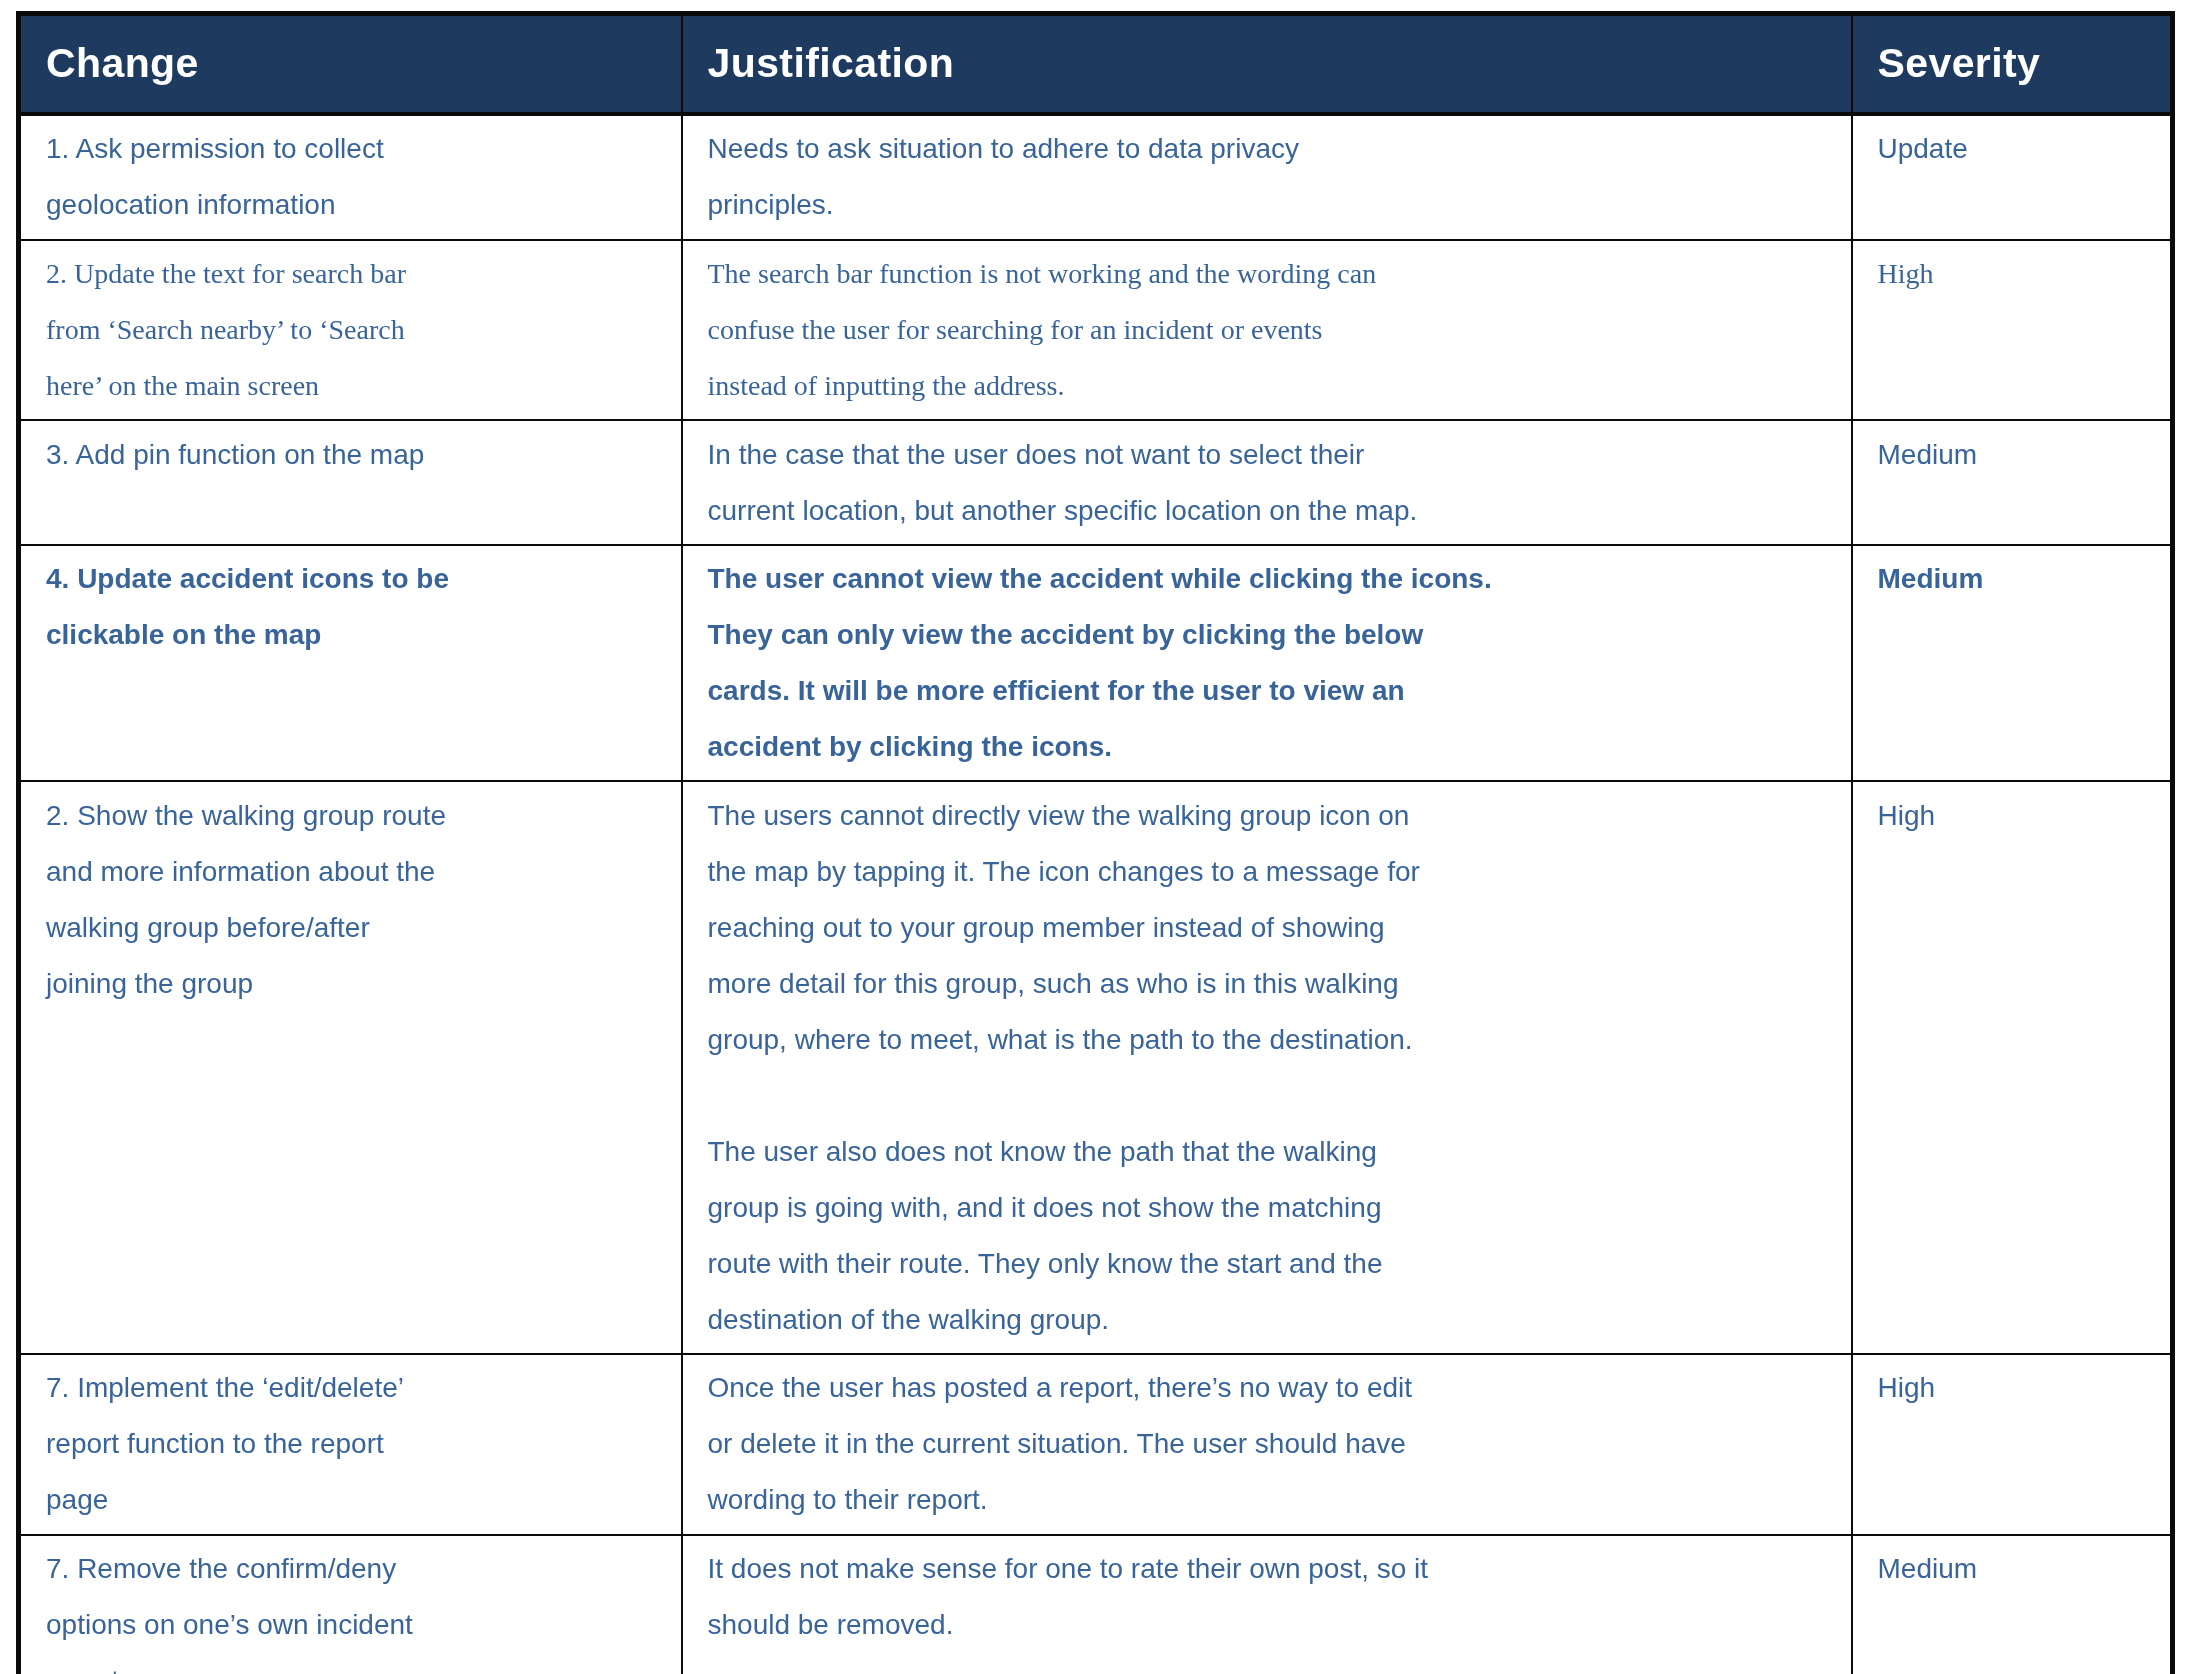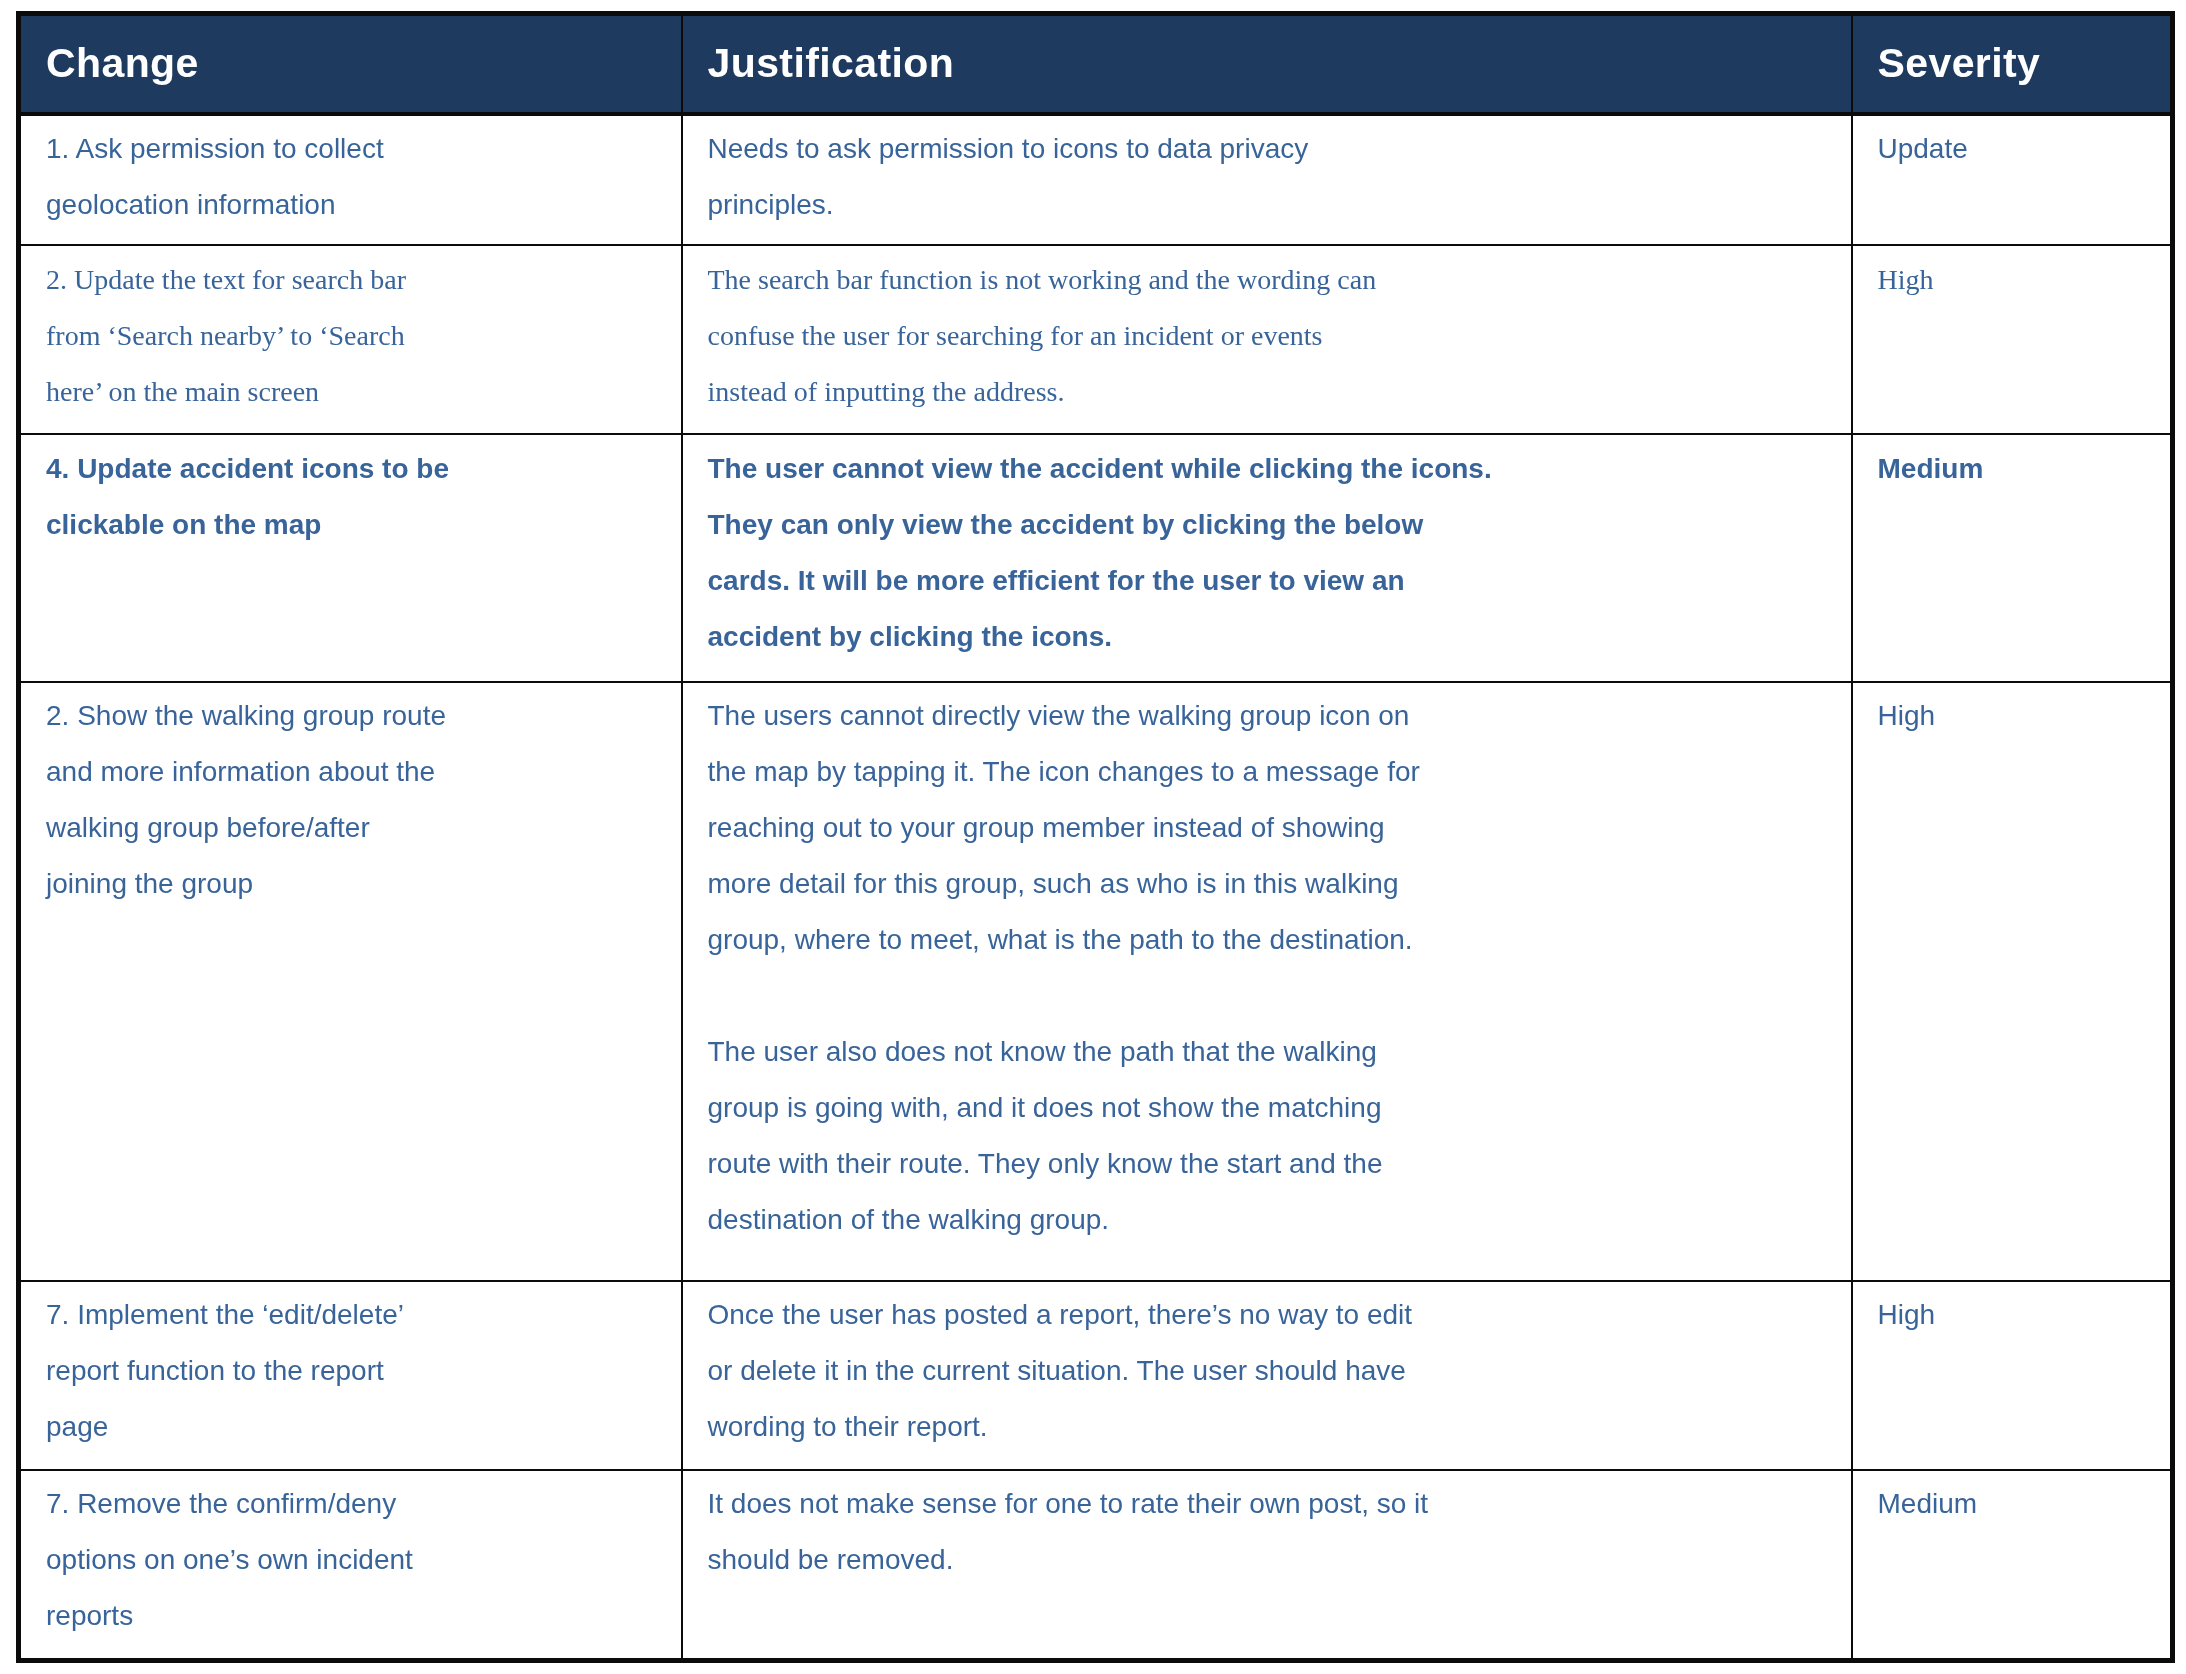--- a/index.html
+++ b/index.html
@@ -75,32 +75,38 @@
       <tr>
         <th>Change</th>
         <th>Justification</th>
         <th>Severity</th>
       </tr>
     </thead>
     <tbody>
       <tr class="row-1">
         <td>1. Ask permission to collect
 geolocation information</td>
-        <td>Needs to ask permission to icons to data privacy
+        <td>Needs to ask situation to adhere to data privacy
 principles.</td>
         <td>Update</td>
       </tr>
       <tr class="row-2">
         <td>2. Update the text for search bar
 from ‘Search nearby’ to ‘Search
 here’ on the main screen</td>
         <td>The search bar function is not working and the wording can
 confuse the user for searching for an incident or events
 instead of inputting the address.</td>
         <td>High</td>
+      </tr>
+      <tr class="row-3">
+        <td>3. Add pin function on the map</td>
+        <td>In the case that the user does not want to select their
+current location, but another specific location on the map.</td>
+        <td>Medium</td>
       </tr>
       <tr class="row-4">
         <td>4. Update accident icons to be
 clickable on the map</td>
         <td>The user cannot view the accident while clicking the icons.
 They can only view the accident by clicking the below
 cards. It will be more efficient for the user to view an
 accident by clicking the icons.</td>
         <td>Medium</td>
       </tr>

